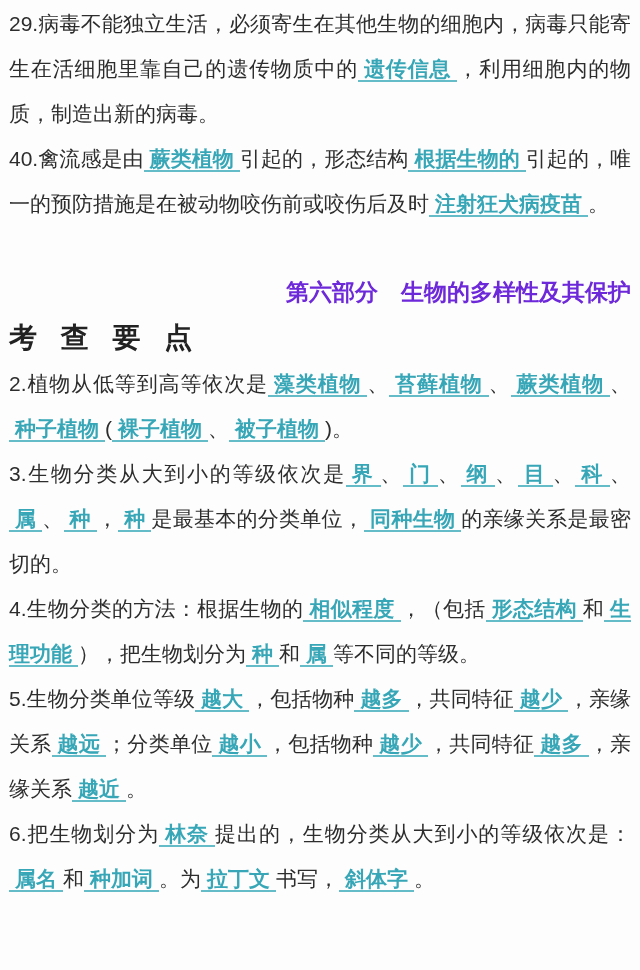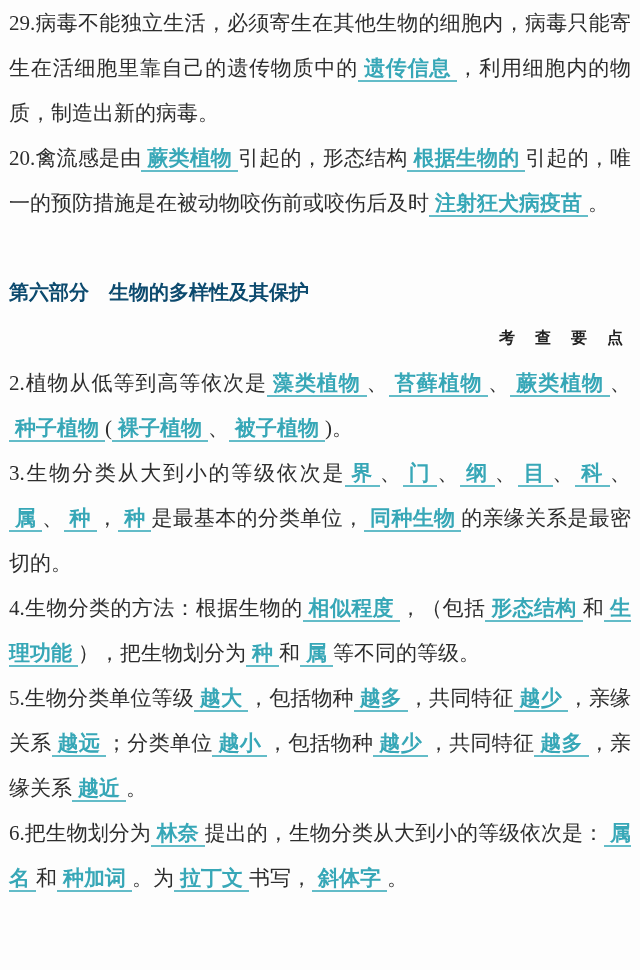--- a/index.html
+++ b/index.html
@@ -9,21 +9,21 @@
     --line:#63bcc8;
   }
   html,body{margin:0;padding:0;background:#e9e9e9;}
   .page{
     width:640px;
     height:970px;
     box-sizing:border-box;
     margin:0 auto;
     background:var(--bg);
     padding:1px 9px 0 9px;
-    font-family:Liberation Serif, serif;
+    font-family:Liberation Sans, sans-serif;
     font-size:21px;
     line-height:45px;
     color:var(--ink);
     font-weight:500;
     overflow:hidden;
   }
   p.item{
     margin:0;
     text-align:justify;
   }
@@ -34,43 +34,43 @@
     color:var(--accent);
     border-bottom:2px solid var(--line);
     padding:0 6px;
     font-weight:600;
   }
   span.plain{
     color:var(--ink);
   }
   .section-title{
     margin:43px 0 0 0;
-    text-align:left;
-    font-size:20px;
+    text-align:right;
+    font-size:23px;
     font-weight:700;
     line-height:46px;
-    color:#0c4a6e;
+    color:#6d28d9;
   }
   .section-subtitle{
     margin:0;
-    text-align:right;
-    font-size:16px;
+    text-align:left;
+    font-size:28px;
     font-weight:700;
     letter-spacing:8px;
     line-height:46px;
     color:#222;
   }
 </style>
 </head>
 <body>
 
 <div class="page">
   <div id="items-top">
       <p class="item"><span class="num">29.</span><span class="plain">病毒不能独立生活，必须寄生在其他生物的细胞内，病毒只能寄生在活细胞里靠自己的遗传物质中的</span><span class="answer">遗传信息</span><span class="plain">，利用细胞内的物质，制造出新的病毒。</span></p>
-      <p class="item"><span class="num">20.</span><span class="plain">禽流感是由</span><span class="answer">蕨类植物</span><span class="plain">引起的，形态结构</span><span class="answer">根据生物的</span><span class="plain">引起的，唯一的预防措施是在被动物咬伤前或咬伤后及时</span><span class="answer">注射狂犬病疫苗</span><span class="plain">。</span></p>
+      <p class="item"><span class="num">40.</span><span class="plain">禽流感是由</span><span class="answer">蕨类植物</span><span class="plain">引起的，形态结构</span><span class="answer">根据生物的</span><span class="plain">引起的，唯一的预防措施是在被动物咬伤前或咬伤后及时</span><span class="answer">注射狂犬病疫苗</span><span class="plain">。</span></p>
     </div>
   <h2 class="section-title">第六部分　生物的多样性及其保护</h2>
   <h3 class="section-subtitle">考 查 要 点</h3>
   <div id="items-main">
       <p class="item"><span class="num">2.</span><span class="plain">植物从低等到高等依次是</span><span class="answer">藻类植物</span><span class="plain">、</span><span class="answer">苔藓植物</span><span class="plain">、</span><span class="answer">蕨类植物</span><span class="plain">、</span><span class="answer">种子植物</span><span class="plain">(</span><span class="answer">裸子植物</span><span class="plain">、</span><span class="answer">被子植物</span><span class="plain">)。</span></p>
       <p class="item"><span class="num">3.</span><span class="plain">生物分类从大到小的等级依次是</span><span class="answer">界</span><span class="plain">、</span><span class="answer">门</span><span class="plain">、</span><span class="answer">纲</span><span class="plain">、</span><span class="answer">目</span><span class="plain">、</span><span class="answer">科</span><span class="plain">、</span><span class="answer">属</span><span class="plain">、</span><span class="answer">种</span><span class="plain">，</span><span class="answer">种</span><span class="plain">是最基本的分类单位，</span><span class="answer">同种生物</span><span class="plain">的亲缘关系是最密切的。</span></p>
       <p class="item"><span class="num">4.</span><span class="plain">生物分类的方法：根据生物的</span><span class="answer">相似程度</span><span class="plain">，（包括</span><span class="answer">形态结构</span><span class="plain">和</span><span class="answer">生理功能</span><span class="plain">），把生物划分为</span><span class="answer">种</span><span class="plain">和</span><span class="answer">属</span><span class="plain">等不同的等级。</span></p>
       <p class="item"><span class="num">5.</span><span class="plain">生物分类单位等级</span><span class="answer">越大</span><span class="plain">，包括物种</span><span class="answer">越多</span><span class="plain">，共同特征</span><span class="answer">越少</span><span class="plain">，亲缘关系</span><span class="answer">越远</span><span class="plain">；分类单位</span><span class="answer">越小</span><span class="plain">，包括物种</span><span class="answer">越少</span><span class="plain">，共同特征</span><span class="answer">越多</span><span class="plain">，亲缘关系</span><span class="answer">越近</span><span class="plain">。</span></p>
       <p class="item"><span class="num">6.</span><span class="plain">把生物划分为</span><span class="answer">林奈</span><span class="plain">提出的，生物分类从大到小的等级依次是：</span><span class="answer">属名</span><span class="plain">和</span><span class="answer">种加词</span><span class="plain">。为</span><span class="answer">拉丁文</span><span class="plain">书写，</span><span class="answer">斜体字</span><span class="plain">。</span></p>
     </div>

